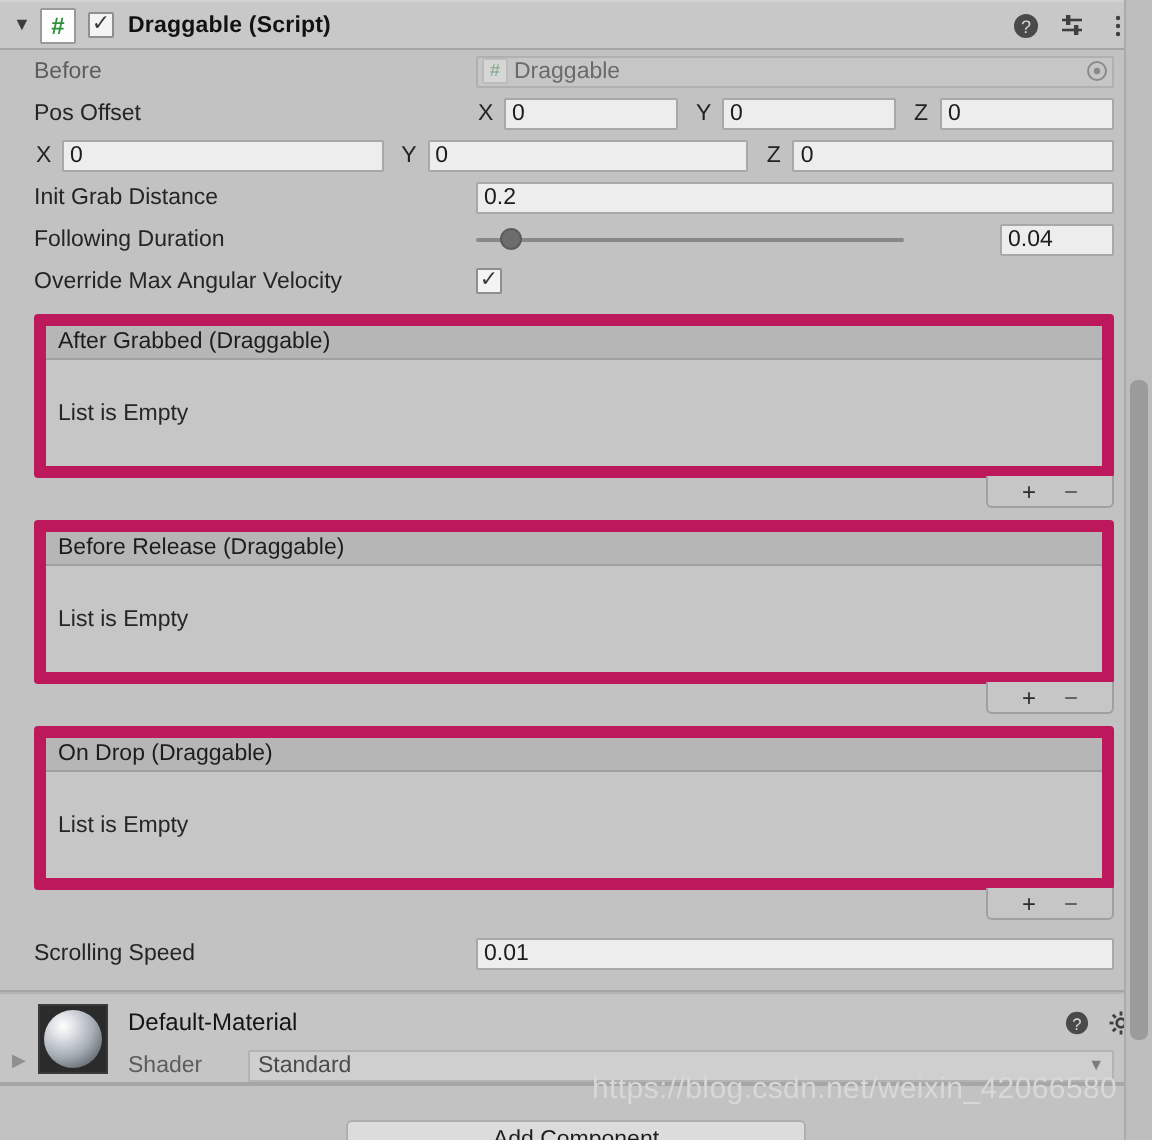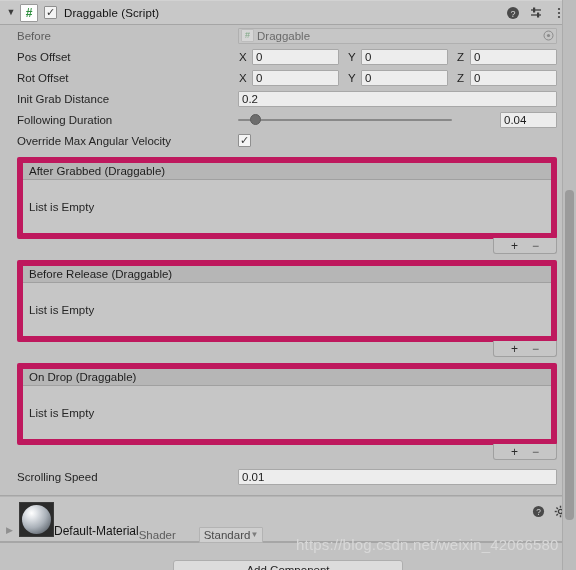--- a/index.html
+++ b/index.html
@@ -28,21 +28,21 @@
     color:#2f8f3f;font-size:12px;font-weight:bold;line-height:1;margin-left:2px;
   }
   .cbox{
     width:13px;height:13px;background:#f4f4f4;border:1px solid #8f8f8f;border-radius:1px;
     display:flex;align-items:center;justify-content:center;box-sizing:border-box;
     color:#3a3a3a;font-size:11px;line-height:1;cursor:pointer;
   }
   .cbox.checked::after{content:"\2713";}
   .hdr-cbox{margin-left:6px;}
   .comp-title{
-    margin-left:7px;font-weight:normal;font-size:11.5px;color:#111;letter-spacing:0.1px;
+    margin-left:7px;font-weight:bold;font-size:11.5px;color:#111;letter-spacing:0.1px;
   }
   .hdr-icons{margin-left:auto;display:flex;align-items:center;gap:9px;padding-right:4px;}
   .ico{width:14px;height:14px;display:block;}
   .ico svg{display:block;}
 
   
   .body{padding:0;position:relative;}
   .row{
     display:flex;align-items:center;height:21px;padding:0 19px 0 17px;box-sizing:border-box;
   }
@@ -111,21 +111,21 @@
     position:absolute;left:6px;bottom:6px;color:#8f8f8f;font-size:9px;line-height:1;cursor:pointer;
   }
   .mat-preview{
     width:35px;height:35px;flex:0 0 35px;background:#2b2b2b;border:1px solid #3a3a3a;box-sizing:border-box;
     display:flex;align-items:center;justify-content:center;margin-left:9px;
   }
   .sphere{
     width:29px;height:29px;border-radius:50%;
     background:radial-gradient(circle at 33% 28%, #ffffff 0%, #e3e6ea 18%, #a9b0b8 52%, #6d747c 78%, #3f454c 100%);
   }
-  .mat-right{flex:1;display:flex;flex-direction:row;justify-content:flex-start;margin-top:20px;}
+  .mat-right{flex:1;padding-left:10px;display:flex;flex-direction:column;justify-content:flex-start;}
   .mat-name{font-size:12px;color:#141414;margin-top:2px;}
   .mat-icons{position:absolute;right:8px;top:8px;display:flex;gap:8px;align-items:center;}
   .shader-row{display:flex;align-items:center;margin-top:7px;}
   .shader-lbl{width:60px;flex:0 0 60px;color:#5c5c5c;font-size:11.5px;}
   .shader-drop{
     flex:1;height:16px;background:#cfcfcf;border:1px solid #b3b3b3;border-radius:1px;
     display:flex;align-items:center;padding:0 4px;box-sizing:border-box;color:#4b4b4b;font-size:11.5px;
   }
   .shader-drop .caret{margin-left:auto;color:#7d7d7d;font-size:8px;line-height:1;}
 
@@ -213,21 +213,20 @@
           <span class="field">0</span>
         </div>
         <div class="seg">
           <span class="axis">Z</span>
           <span class="field">0</span>
         </div>
       </div>
     </div>
 
     <div class="row">
-      <div class="lbl">Rot Offset</div>
       <div class="fields vec">
         <div class="seg">
           <span class="axis">X</span>
           <span class="field">0</span>
         </div>
         <div class="seg">
           <span class="axis">Y</span>
           <span class="field">0</span>
         </div>
         <div class="seg">

